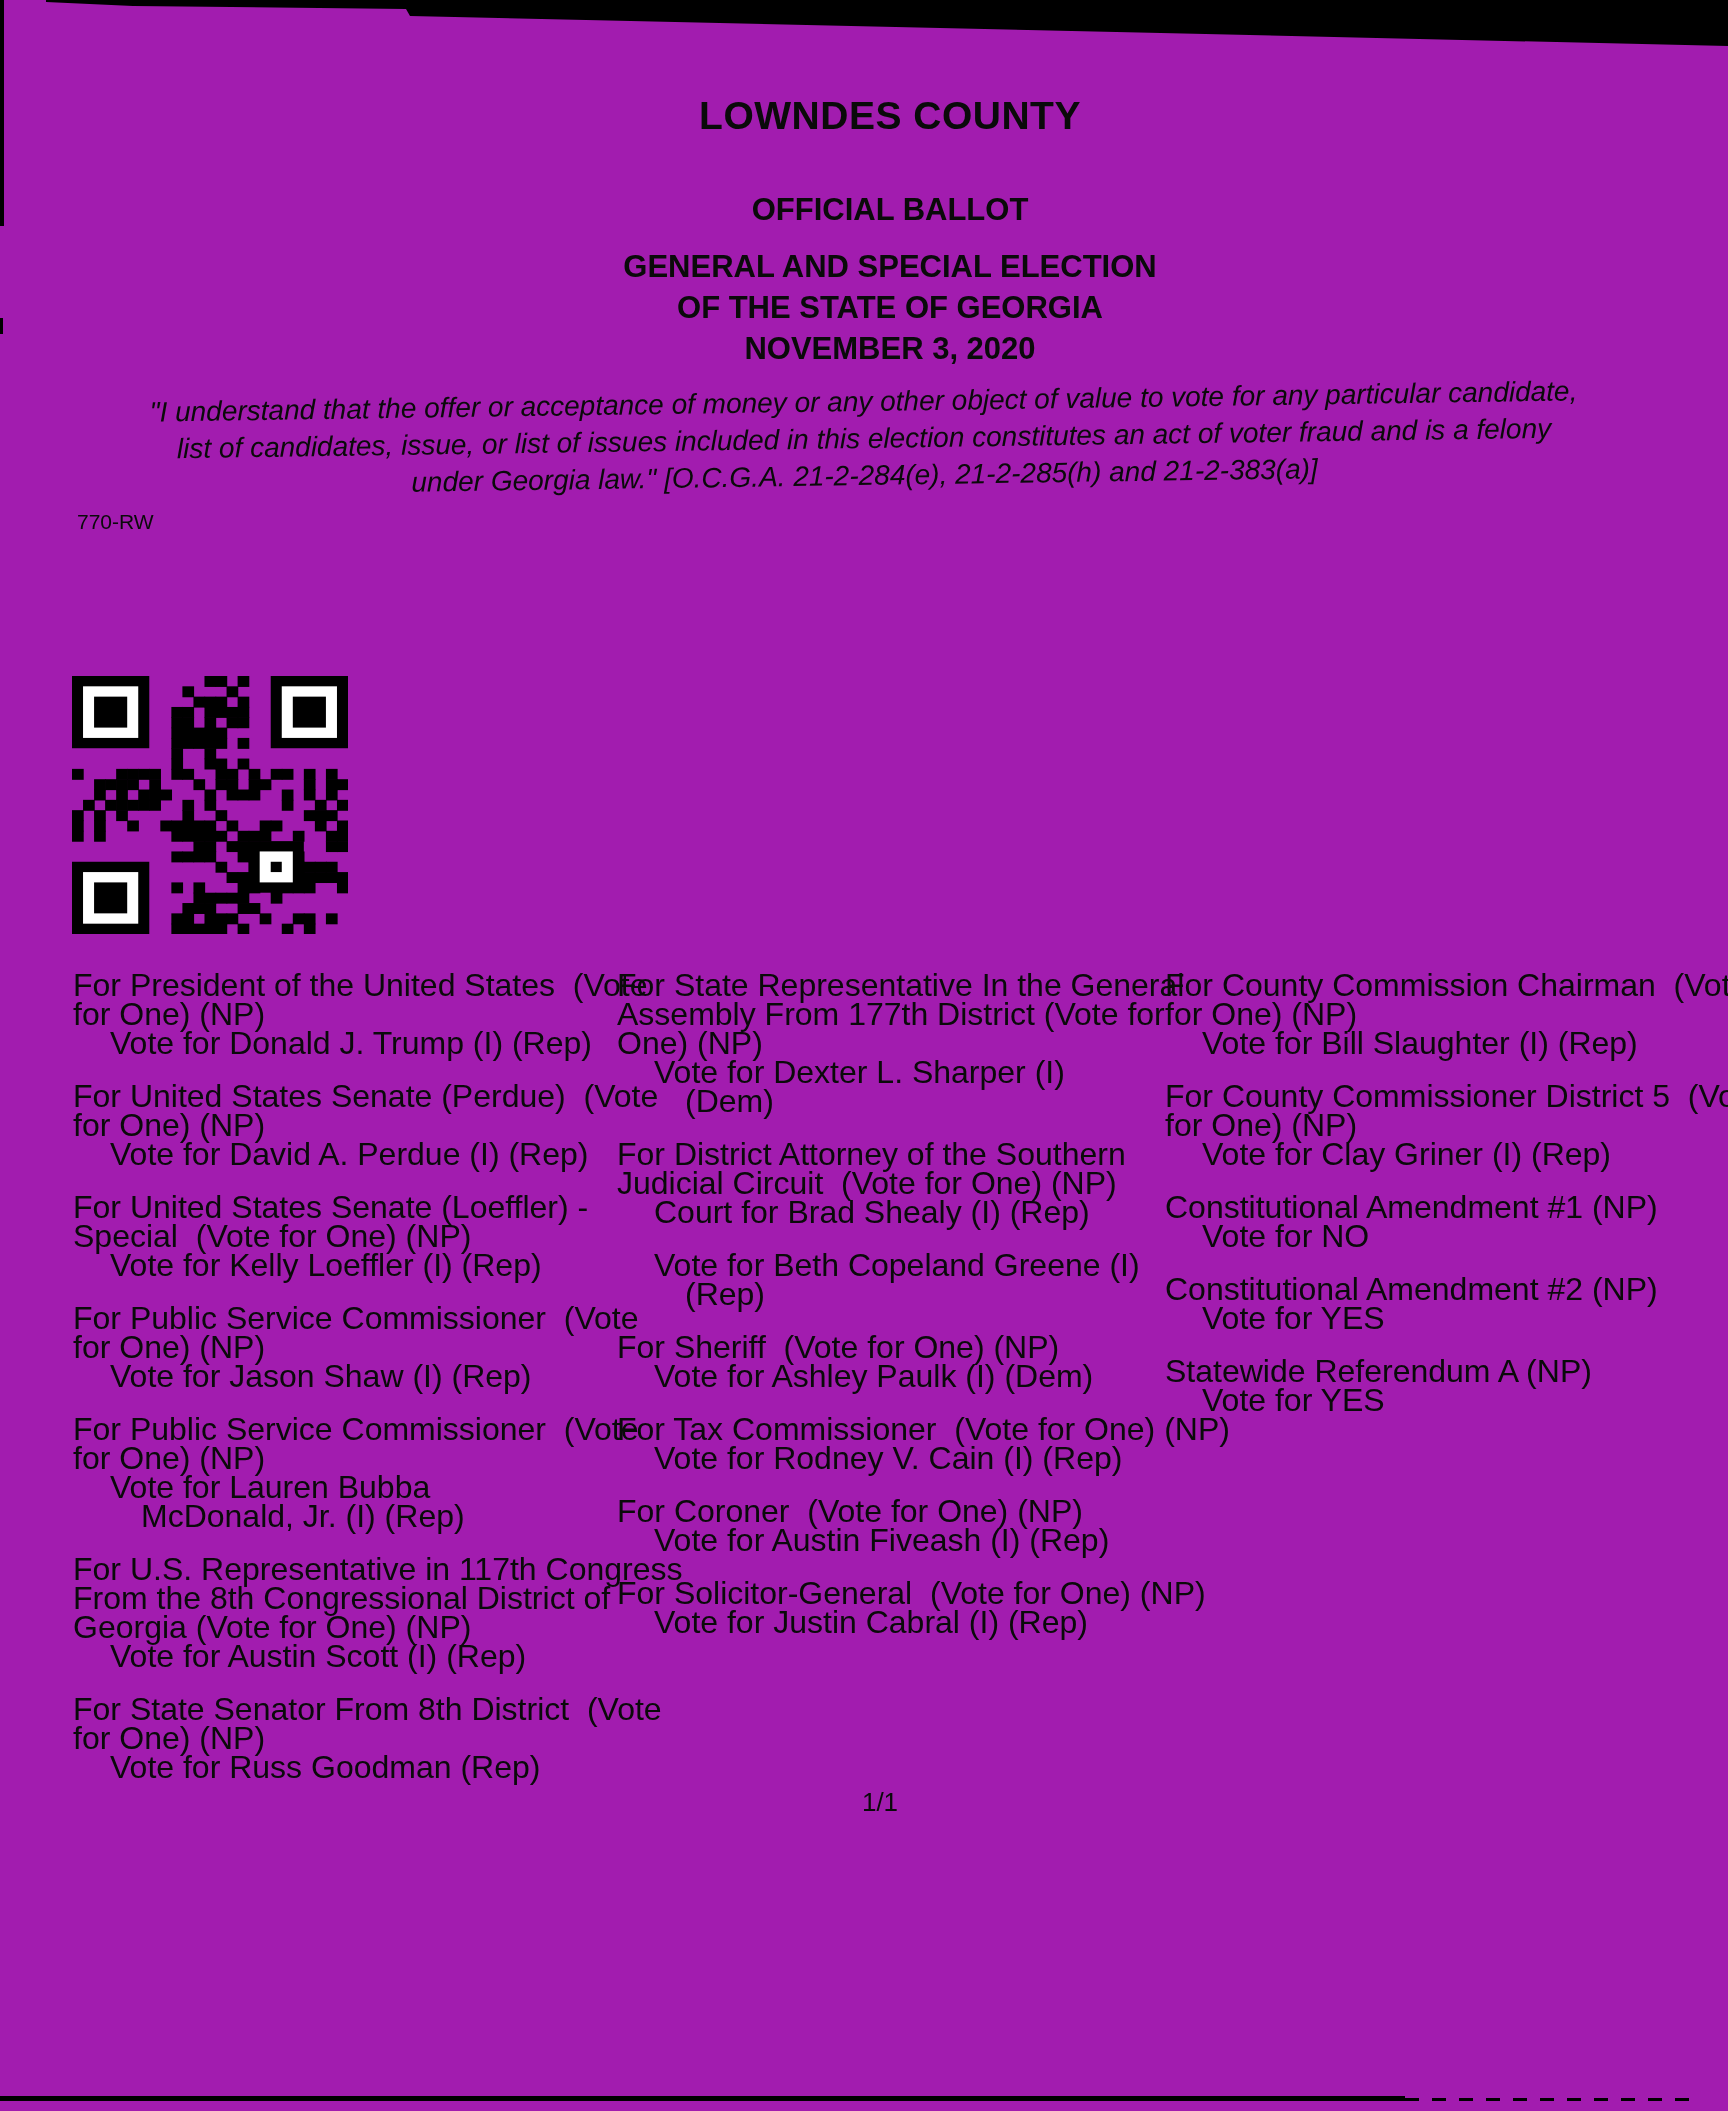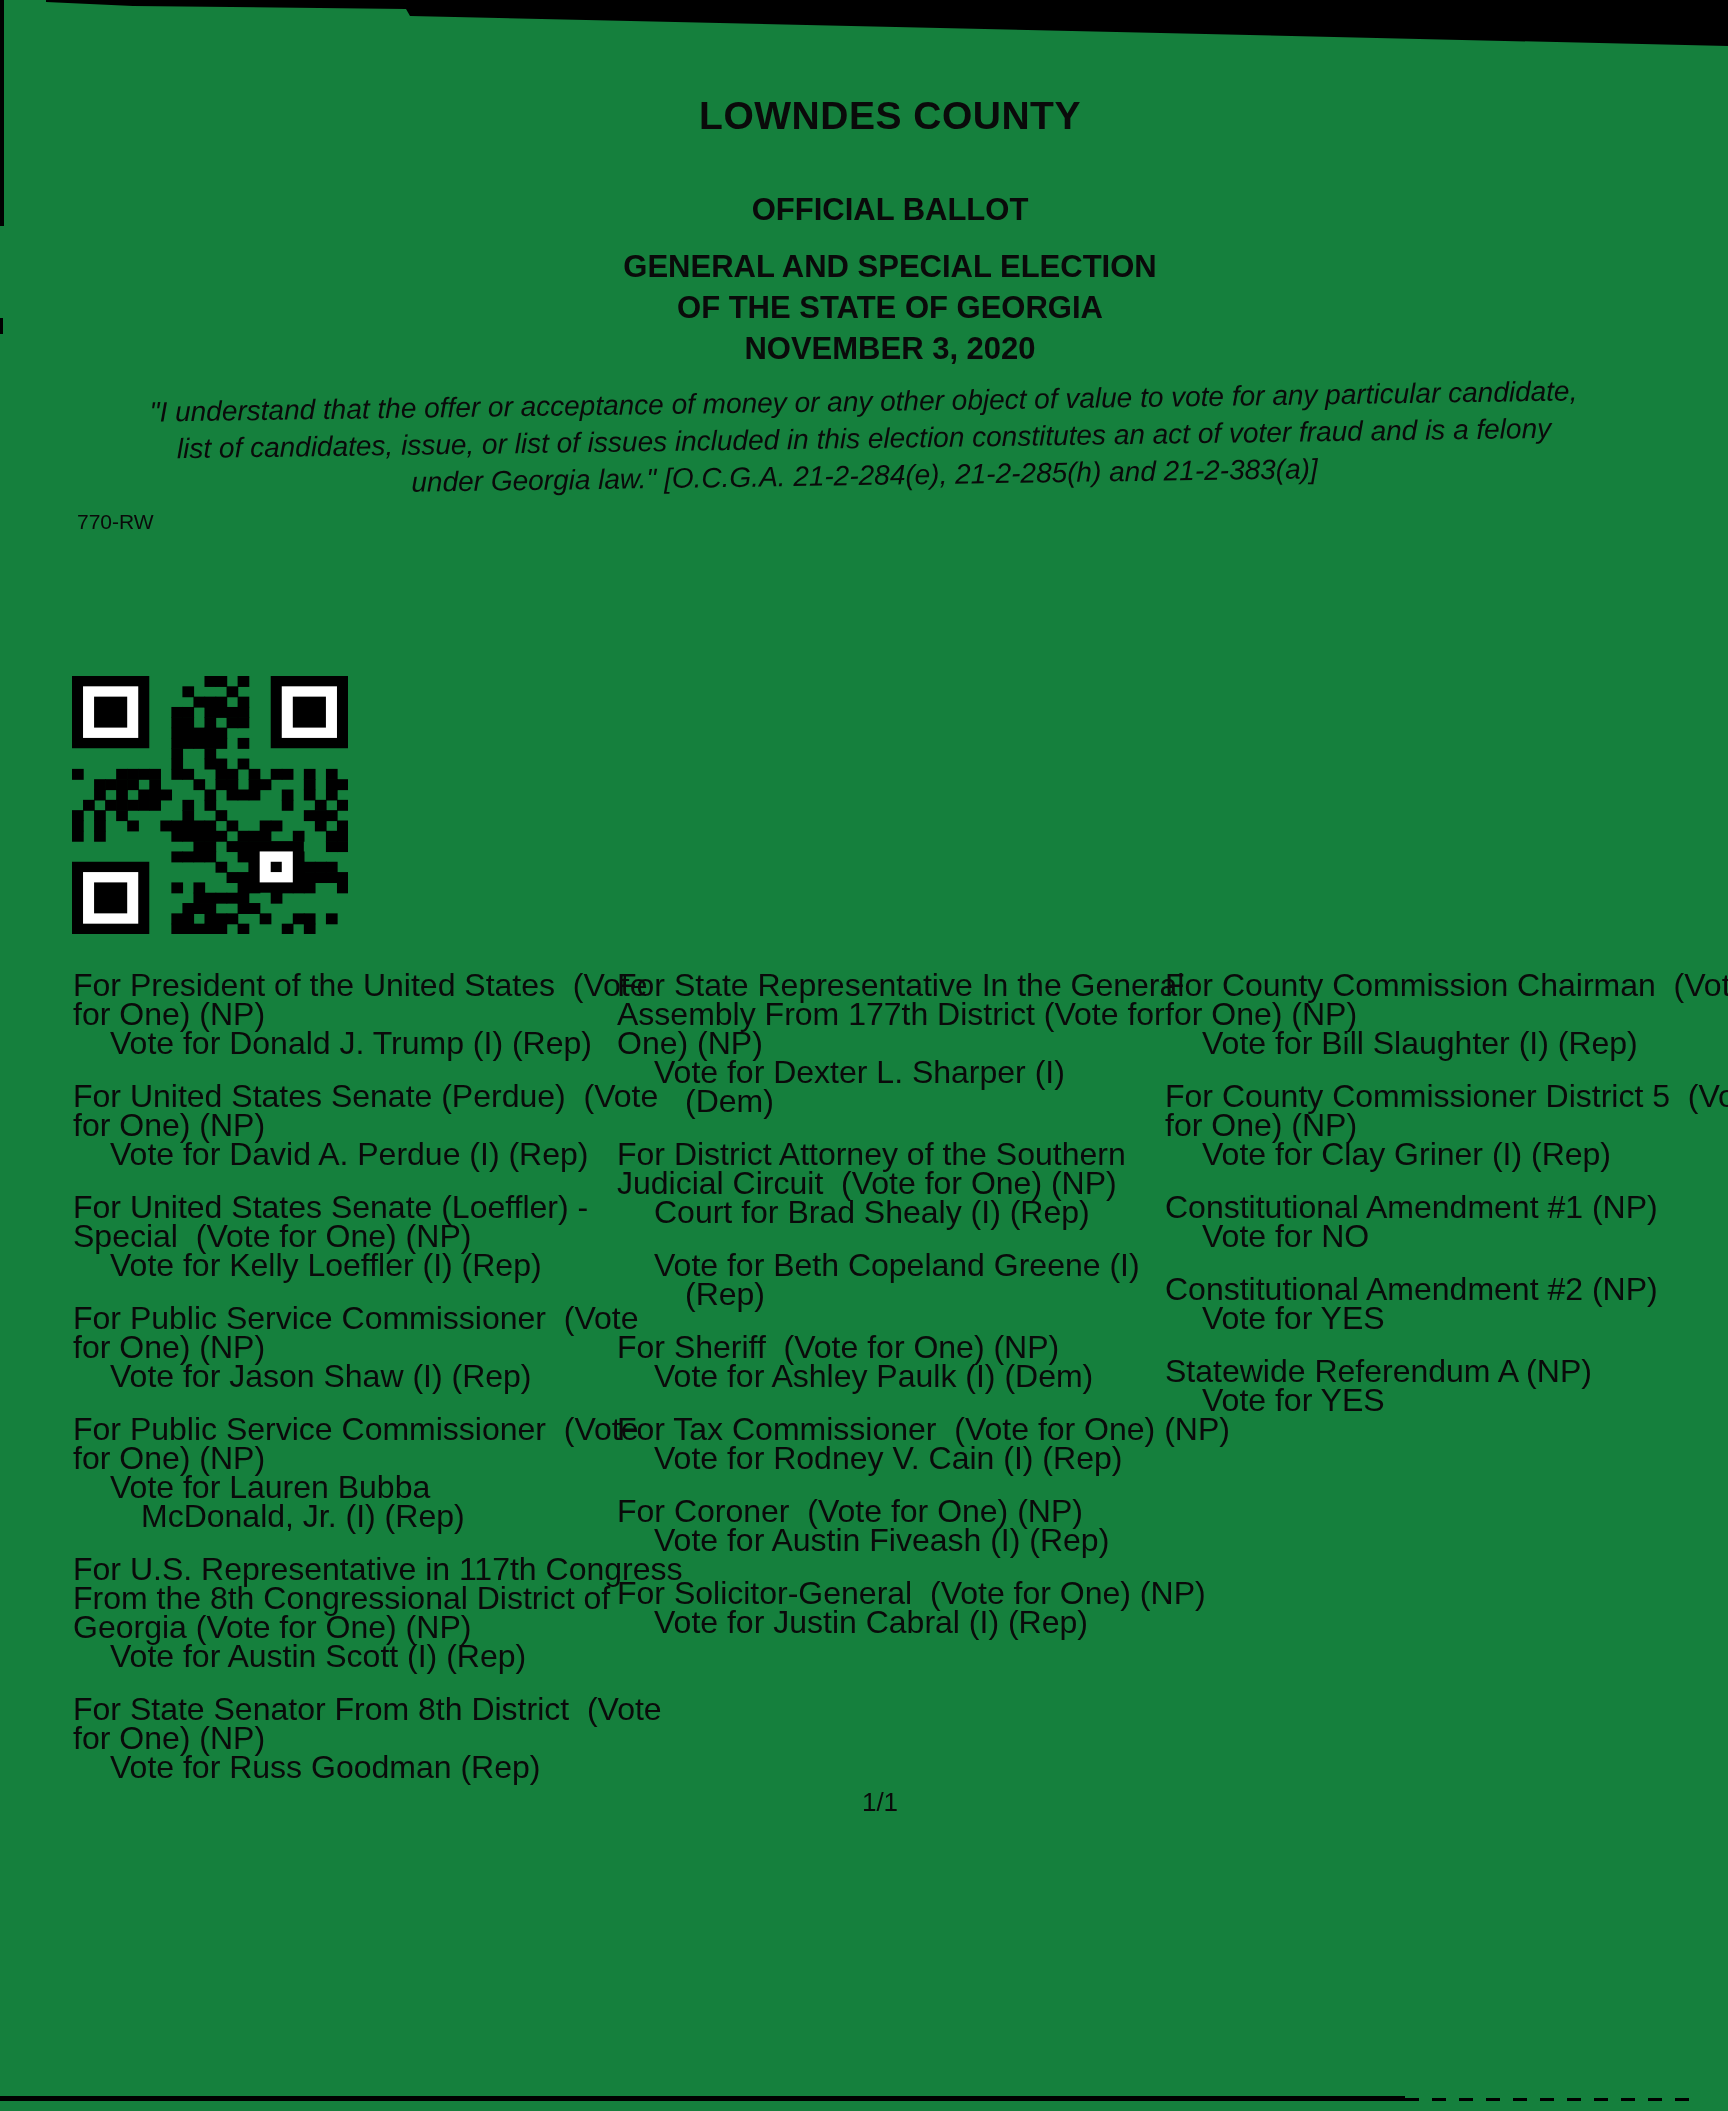--- a/index.html
+++ b/index.html
@@ -1,20 +1,20 @@
 <!DOCTYPE html>
 <html><head>
 <meta charset="utf-8">
 <style>
   html,body{margin:0;padding:0;background:#ffffff;}
   .page{
     position:relative;
     width:1728px;
     height:2111px;
-    background:#15803d;
+    background:#a21caf;
     overflow:hidden;
     font-family:"Liberation Sans", sans-serif;
     color:#0a0a0a;
   }
   
   .top-band{
     position:absolute;left:0;top:0;width:1728px;height:48px;background:#000;
     clip-path:polygon(46px 0,1728px 0,1728px 46px,410px 16px,406px 9px,133px 6px,46px 2px);
   }
   .left-mark{position:absolute;left:0;top:0;width:4px;height:226px;background:#000;}

